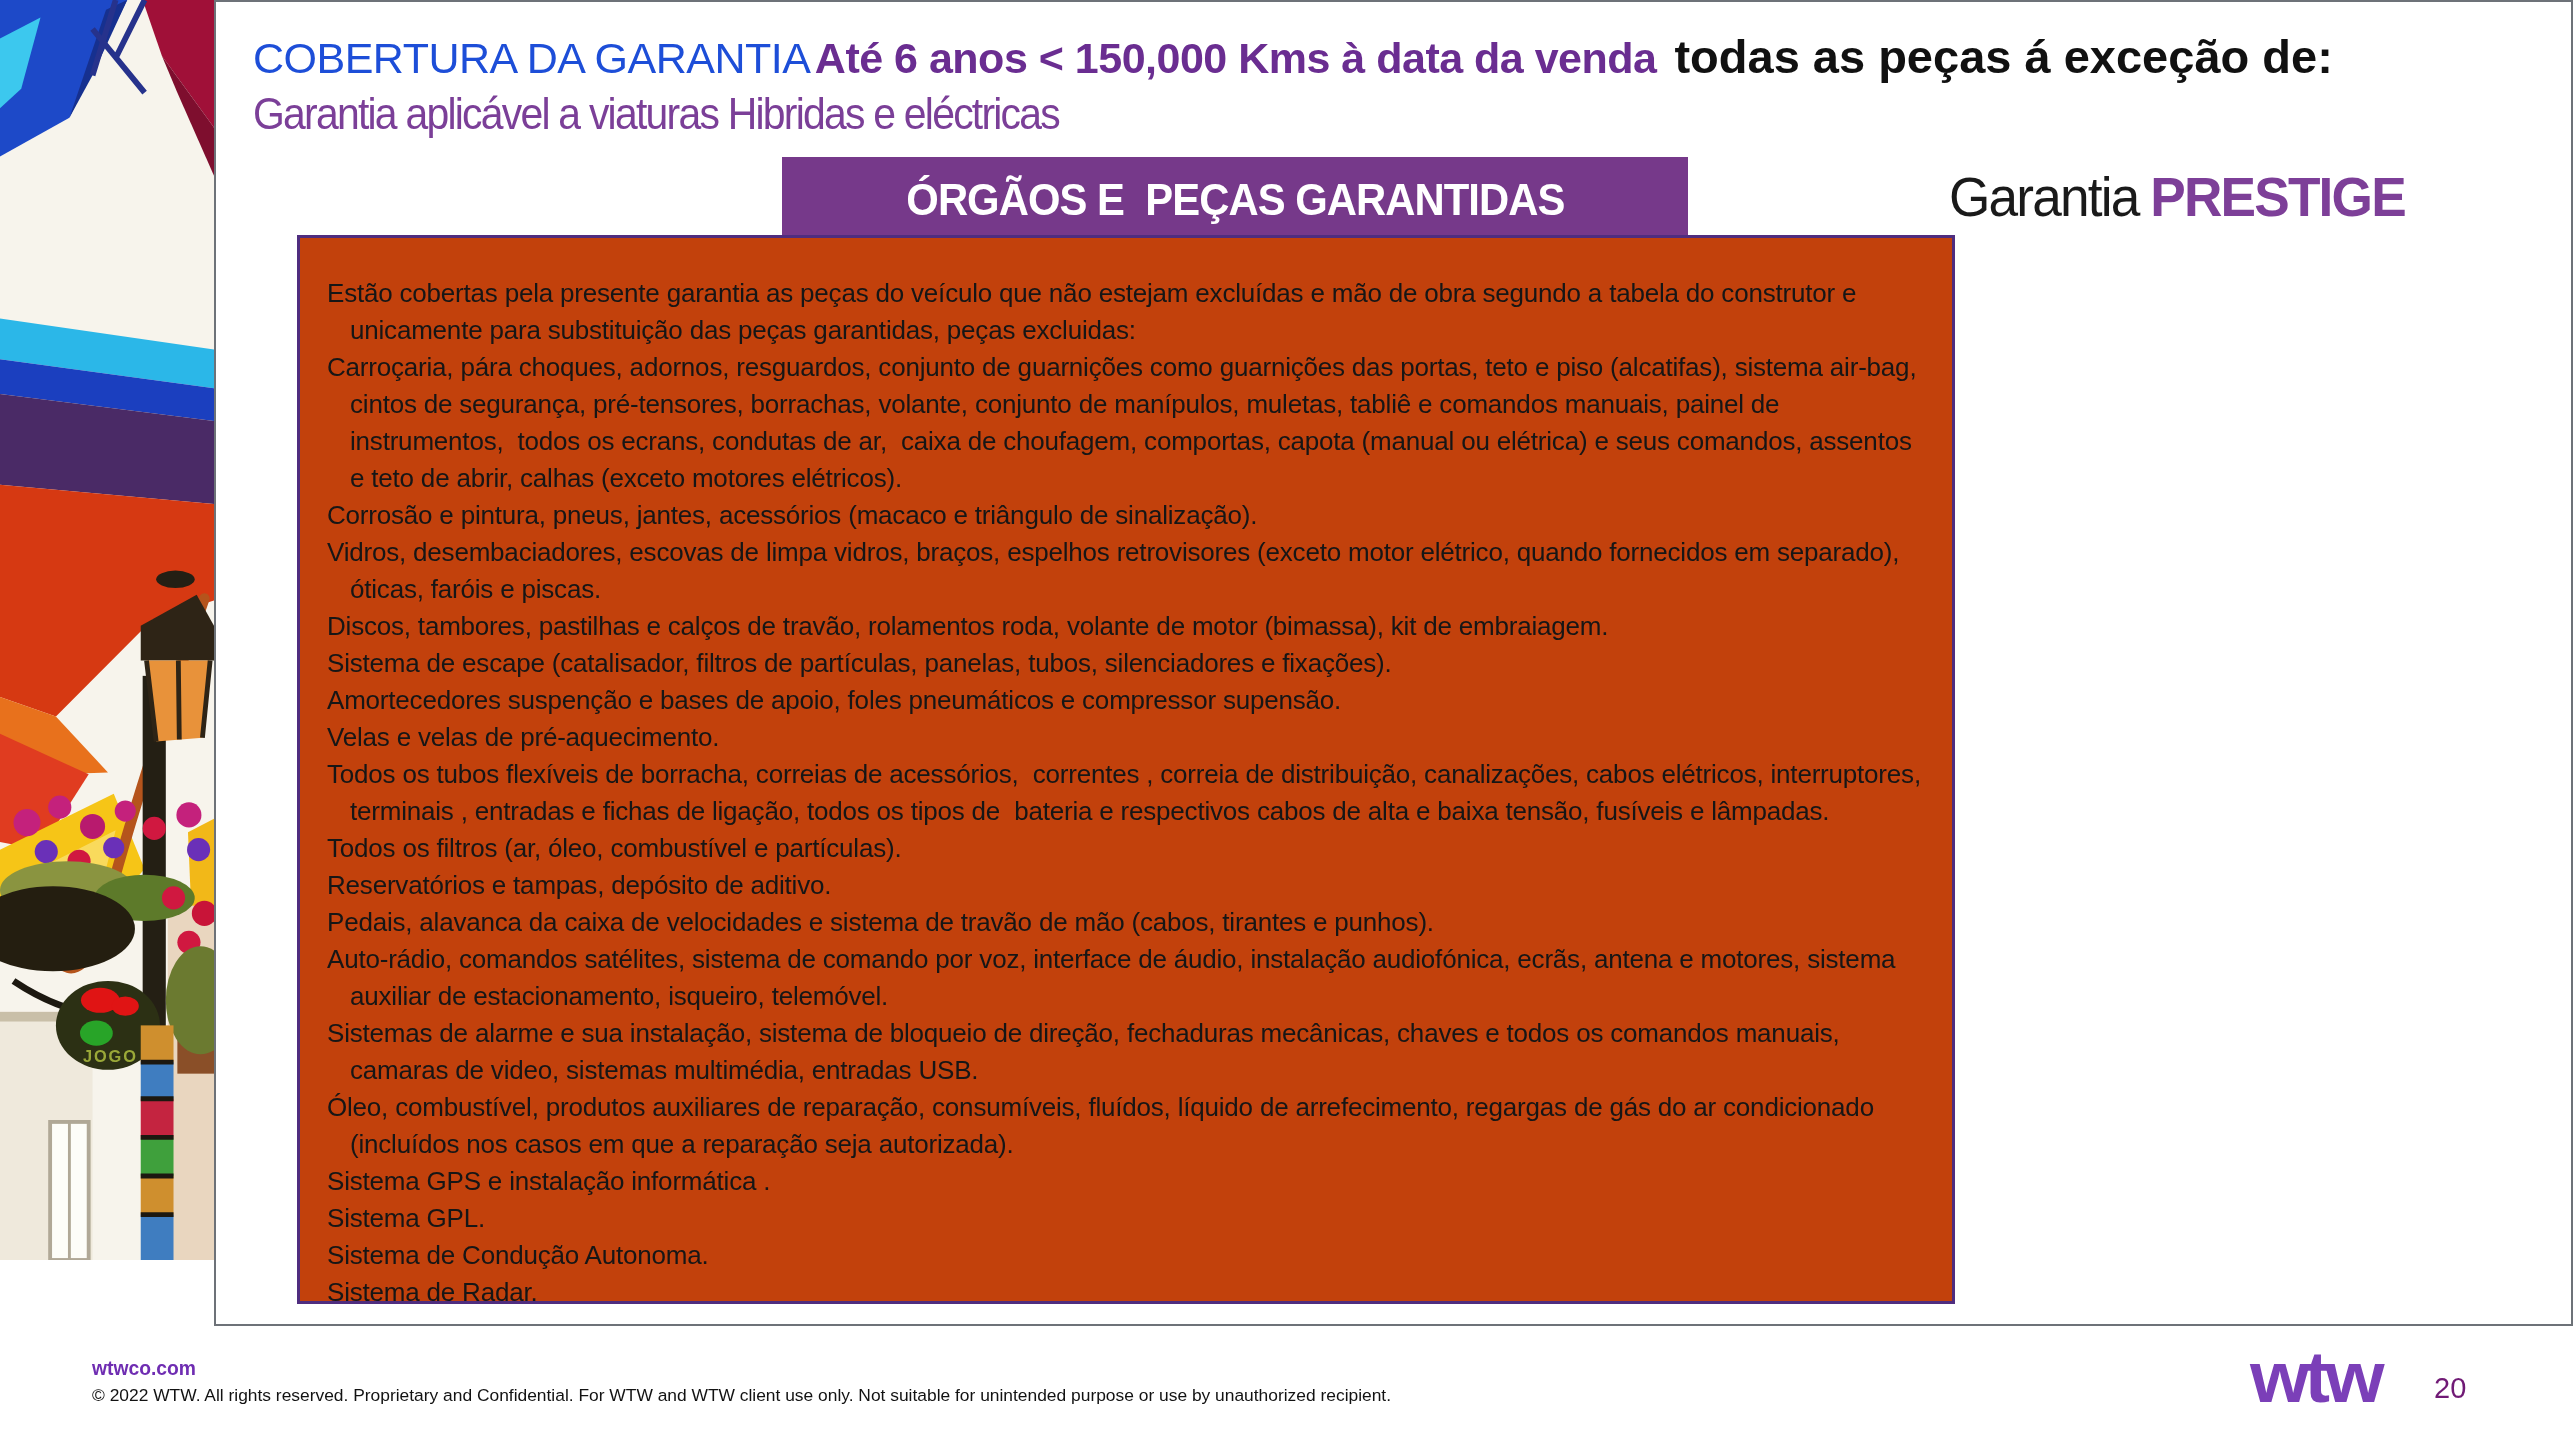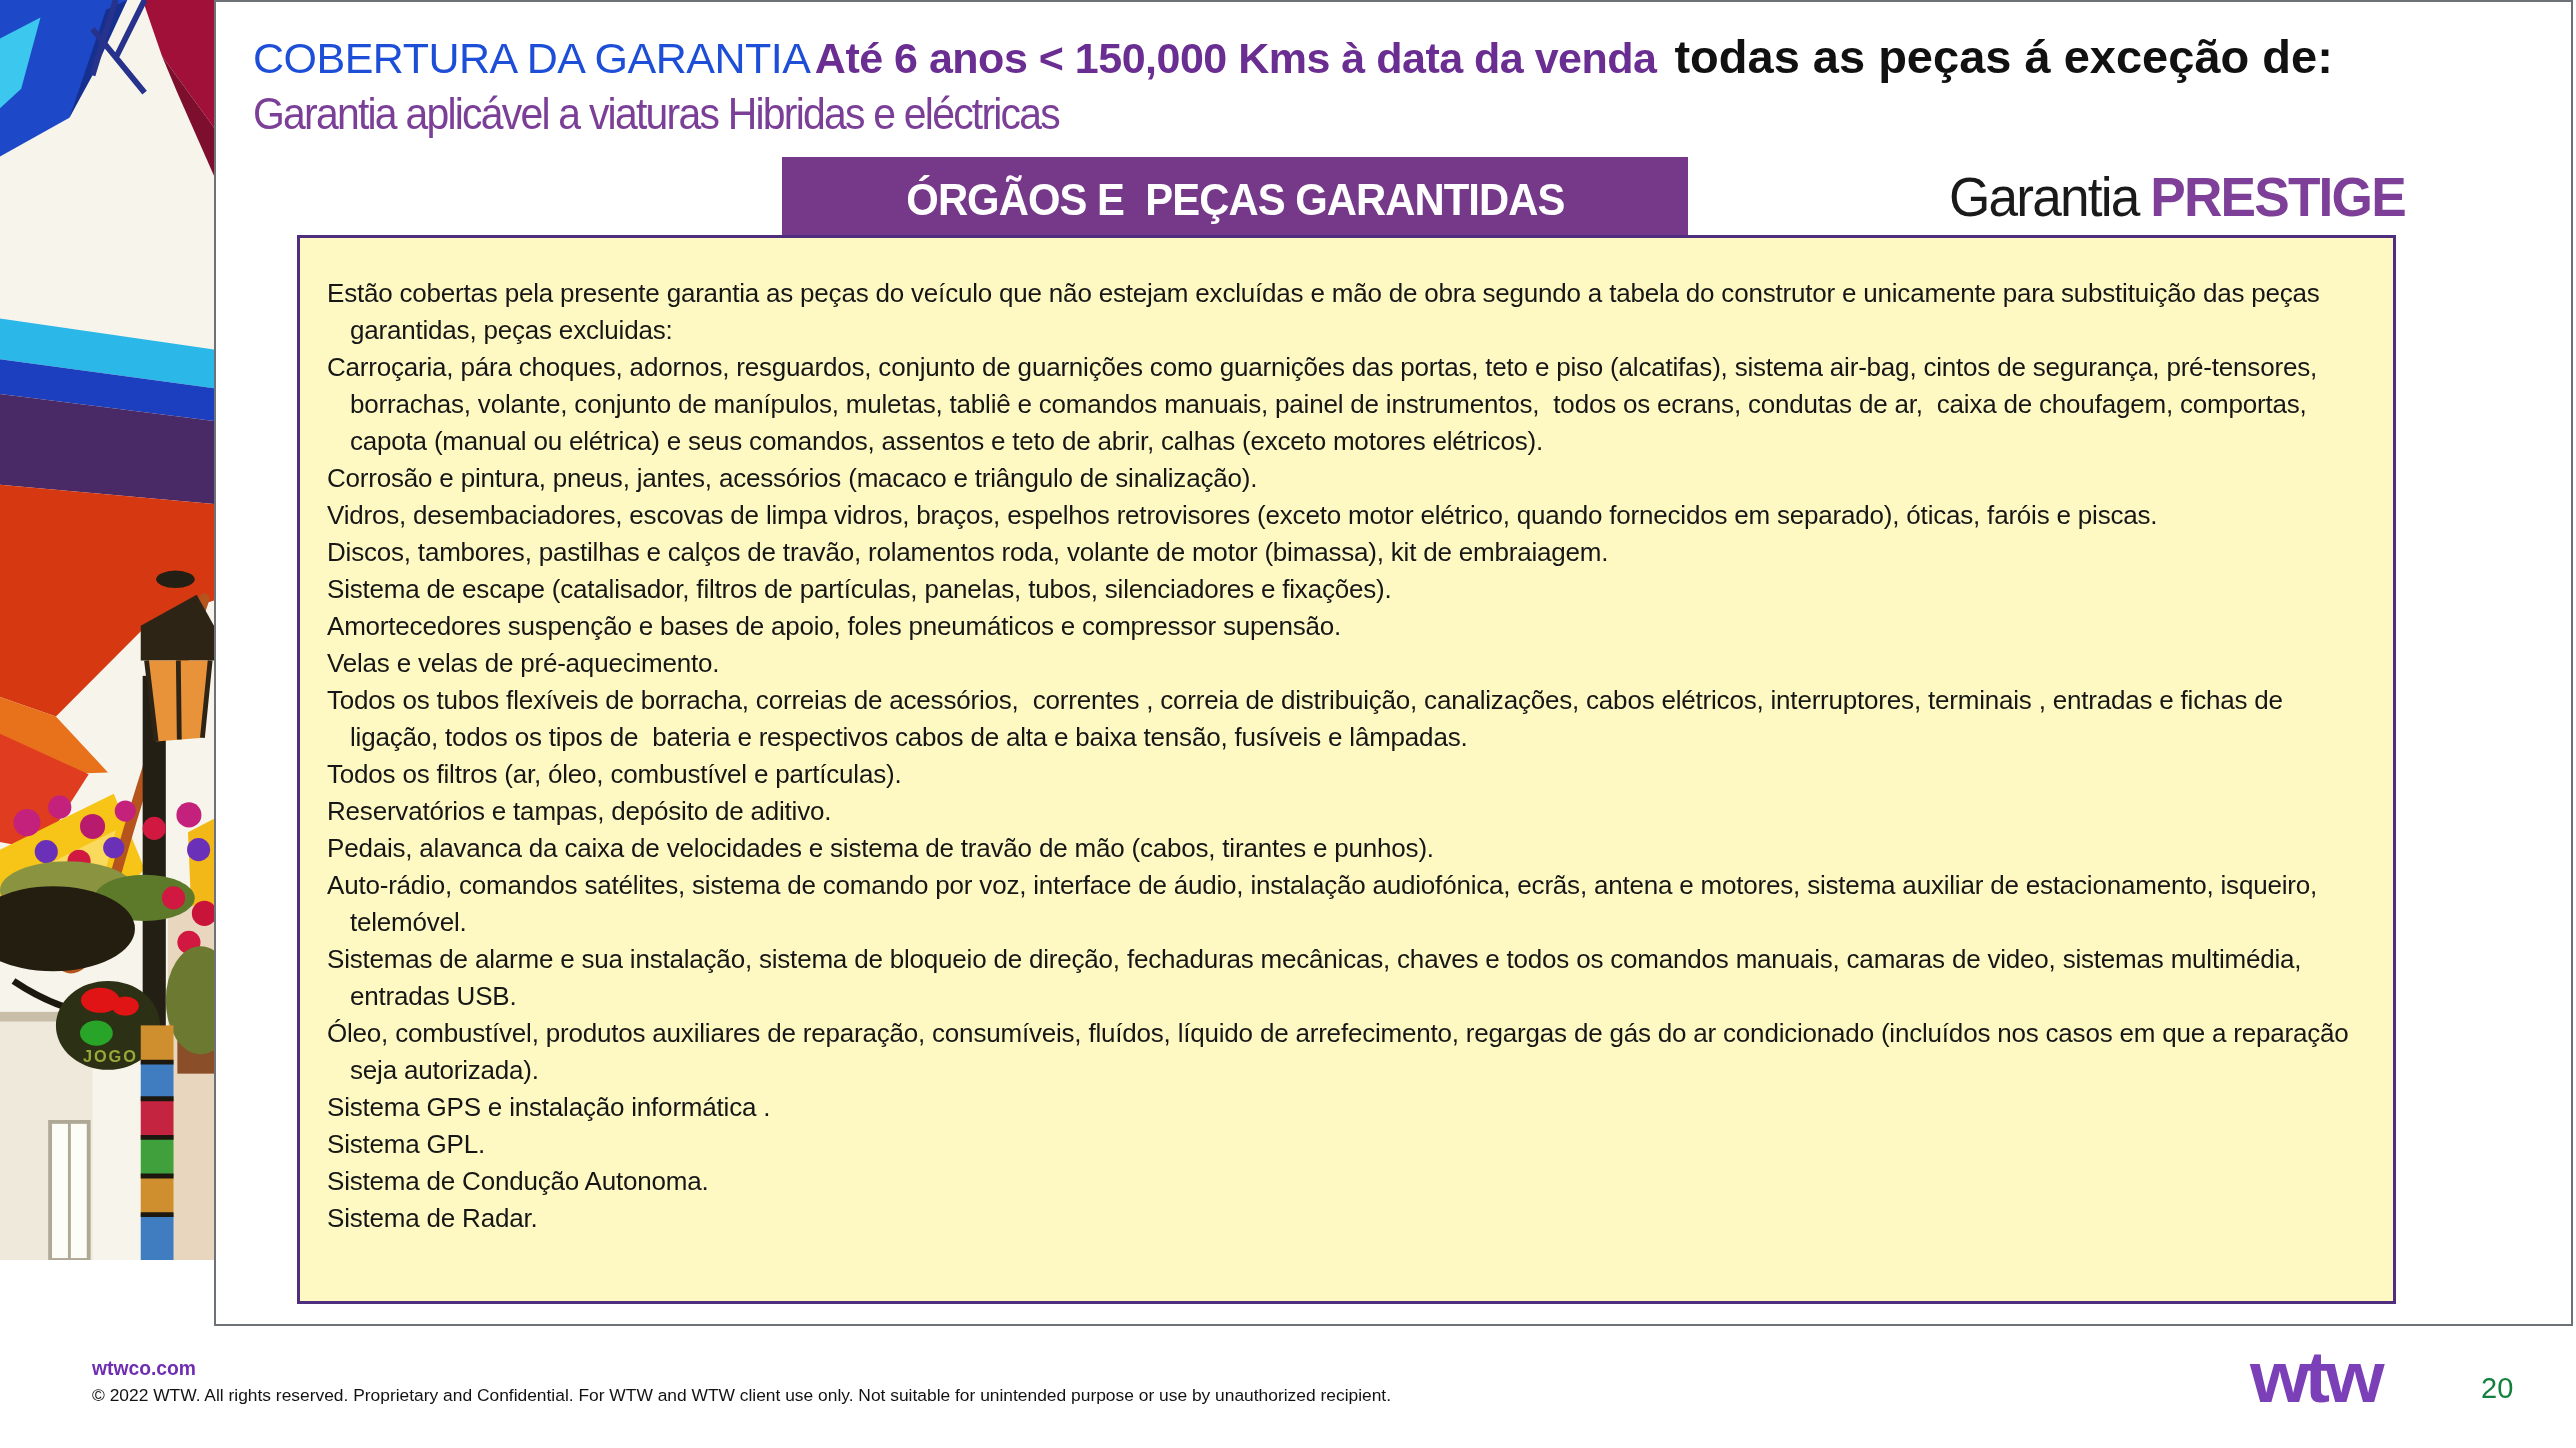--- a/index.html
+++ b/index.html
@@ -27,31 +27,31 @@
   .banner span{color:#fff;font-size:44px;font-weight:bold;letter-spacing:-1px;white-space:pre;
                transform:scaleX(0.95);}
 
   
   .product{position:absolute;left:1949px;top:164px;white-space:nowrap;letter-spacing:-1.9px;
            transform:scaleX(0.95);transform-origin:left;}
   .product .prefix{font-size:56px;color:#1a1a1a;}
   .product .name{font-size:56px;font-weight:bold;color:#7d3f98;margin-left:9.7px;}
 
   
-  .warranty-box{position:absolute;left:297px;top:235px;width:2099px;height:1069px;
-                border:3.9px solid #4f2d7f;box-sizing:border-box;padding:37px 27px 0 27px;background:#fef9c3;}
+  .warranty-box{position:absolute;left:297px;top:235px;width:1658px;height:1069px;
+                border:3.9px solid #4f2d7f;box-sizing:border-box;padding:37px 27px 0 27px;background:#c2410c;}
   .warranty-box p{margin:0;font-size:26px;line-height:37px;letter-spacing:-0.2px;color:#161616;
                   padding-left:23px;text-indent:-23px;white-space:pre-wrap;}
 
   
   .footer-site{position:absolute;left:92px;top:1358px;font-size:19.3px;font-weight:bold;color:#6f2db2;}
   .footer-copy{position:absolute;left:92px;top:1385px;font-size:17.4px;color:#121212;}
   .wtw-logo{position:absolute;left:2250px;top:1335px;font-size:73px;font-weight:800;color:#7b3fb8;
             letter-spacing:-4.8px;transform:scaleX(1.05);transform-origin:left;}
-  .page-number{position:absolute;left:2434px;top:1372px;font-size:29px;color:#15803d;margin-left:47px;}
+  .page-number{position:absolute;left:2434px;top:1372px;font-size:29px;color:#701a75;}
 </style>
 </head>
 <body>
 
 <div id="canvas">
 
   <svg class="photo" viewBox="0 0 222 1305" preserveAspectRatio="none">
     <rect x="0" y="0" width="222" height="1305" fill="#f7f4ec"></rect>
 
     <path d="M0,0 L132,0 L72,122 L0,162 Z" fill="#1d49c8"></path>

